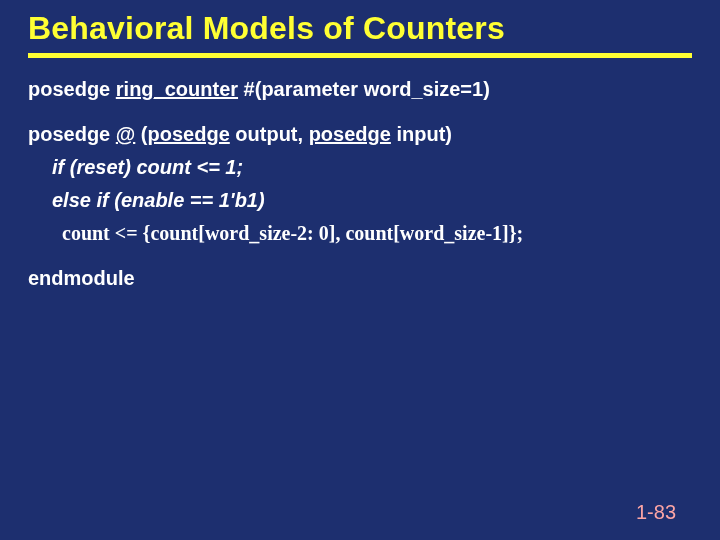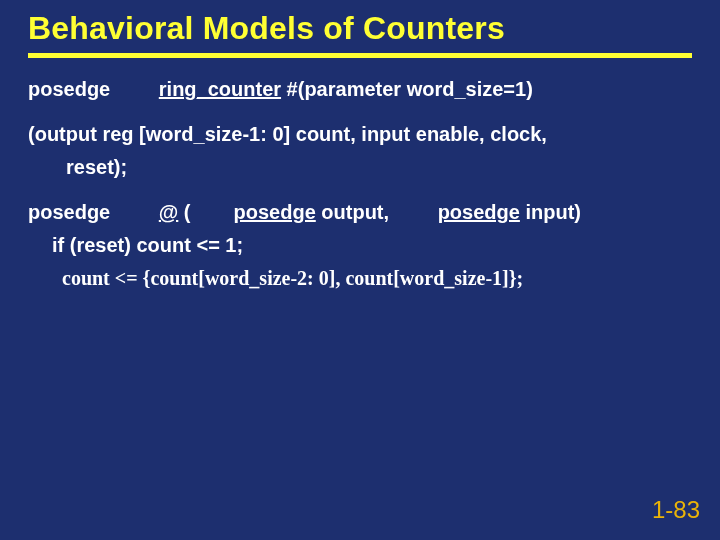--- a/index.html
+++ b/index.html
@@ -36,59 +36,59 @@
     width: 100%;
   }
   .code {
     font-size: 20px;
     font-weight: bold;
     line-height: 1.15;
   }
   .block {
     margin-bottom: 22px;
   }
-  .u { text-decoration: underline; margin-left: 43px; }
+  .u { text-decoration: underline; }
   .indent1 { padding-left: 38px; }
-  .indent2 { padding-left: 24px; }
+  .indent2 { padding-left: 24px; font-style: italic; }
   .indent3 { padding-left: 34px; font-family: Liberation Serif, serif; }
   .pagenum {
     position: absolute;
-    right: 20px;
+    right: 44px;
     bottom: 16px;
-    color: #eab308;
-    font-size: 24px;
+    color: #fca5a5;
+    font-size: 20px;
   }
   .line { margin: 0 0 10px 0; }
 </style>
 </head>
 <body>
 
 <div class="slide">
 
   <h1 class="title">Behavioral Models of Counters</h1>
   <hr class="rule">
 
   <div class="code">
 
     <div class="block">
       <p class="line">
         <span>posedge </span><span class="u">ring_counter</span><span> #(parameter word_size=1)</span>
       </p>
     </div>
 
-    <div class="block">
-      <p class="line">(output reg [word_size-1: 0] count, input enable, clock,</p>
-      <p class="line indent1">reset);</p>
-    </div>
 
     <div class="block">
       <p class="line">
         <span>posedge </span><span class="u">@</span><span> (</span><span class="u">posedge</span><span> output, </span><span class="u">posedge</span><span> input)</span>
       </p>
       <p class="line indent2">if (reset) count &lt;= 1;</p>
+      <p class="line indent2">else if (enable == 1'b1)</p>
       <p class="line indent3">count &lt;= {count[word_size-2: 0], count[word_size-1]};</p>
     </div>
 
+    <div class="block">
+      <p class="line">endmodule</p>
+    </div>
 
   </div>
 
   <div class="pagenum">1-83</div>
 </div>
 
 </body></html>

